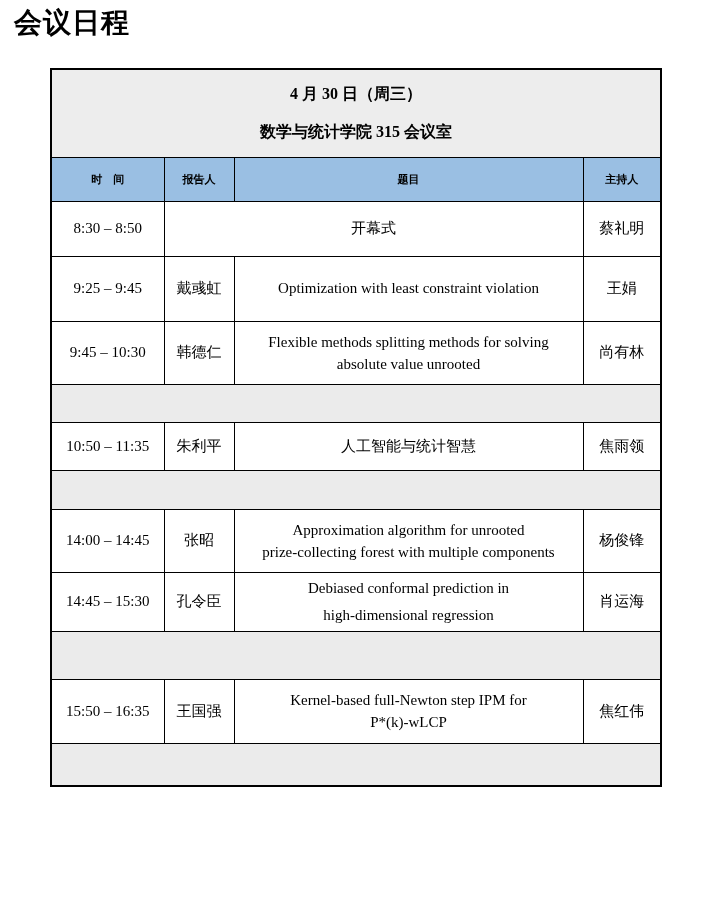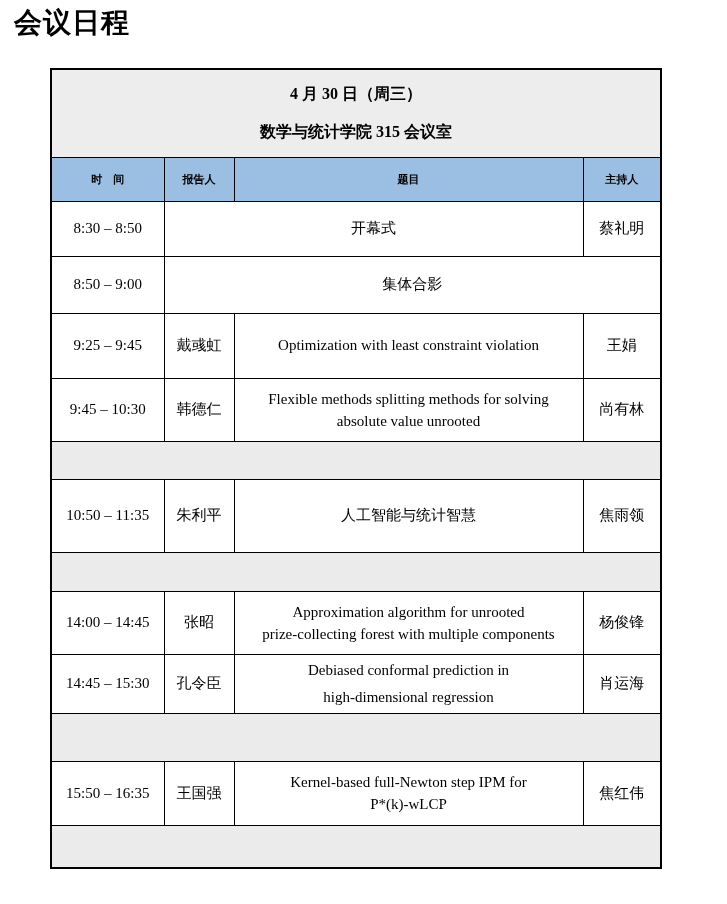--- a/index.html
+++ b/index.html
@@ -98,24 +98,20 @@
       <td>题目</td>
       <td>主持人</td>
     </tr>
 
     <tr style="height:55px">
       <td class="time-cell">8:30 – 8:50</td>
       <td colspan="2">开幕式</td>
       <td>蔡礼明</td>
     </tr>
 
-    <tr style="height:57px">
-      <td class="time-cell">8:50 – 9:00</td>
-      <td colspan="3">集体合影</td>
-    </tr>
 
     <tr style="height:65px">
       <td class="time-cell">9:25 – 9:45</td>
       <td>戴彧虹</td>
       <td>Optimization with least constraint violation</td>
       <td>王娟</td>
     </tr>
 
     <tr style="height:63px">
       <td class="time-cell">9:45 – 10:30</td>
@@ -124,21 +120,21 @@
         <div class="topic-line-tight">Flexible methods splitting methods for solving</div>
         <div class="topic-line-tight">absolute value unrooted</div>
       </td>
       <td>尚有林</td>
     </tr>
 
     <tr class="break-row" style="height:38px">
       <td colspan="4"></td>
     </tr>
 
-    <tr style="height:73px">
+    <tr style="height:48px">
       <td class="time-cell">10:50 – 11:35</td>
       <td>朱利平</td>
       <td>人工智能与统计智慧</td>
       <td>焦雨领</td>
     </tr>
 
     <tr class="break-row" style="height:39px">
       <td colspan="4"></td>
     </tr>
 

